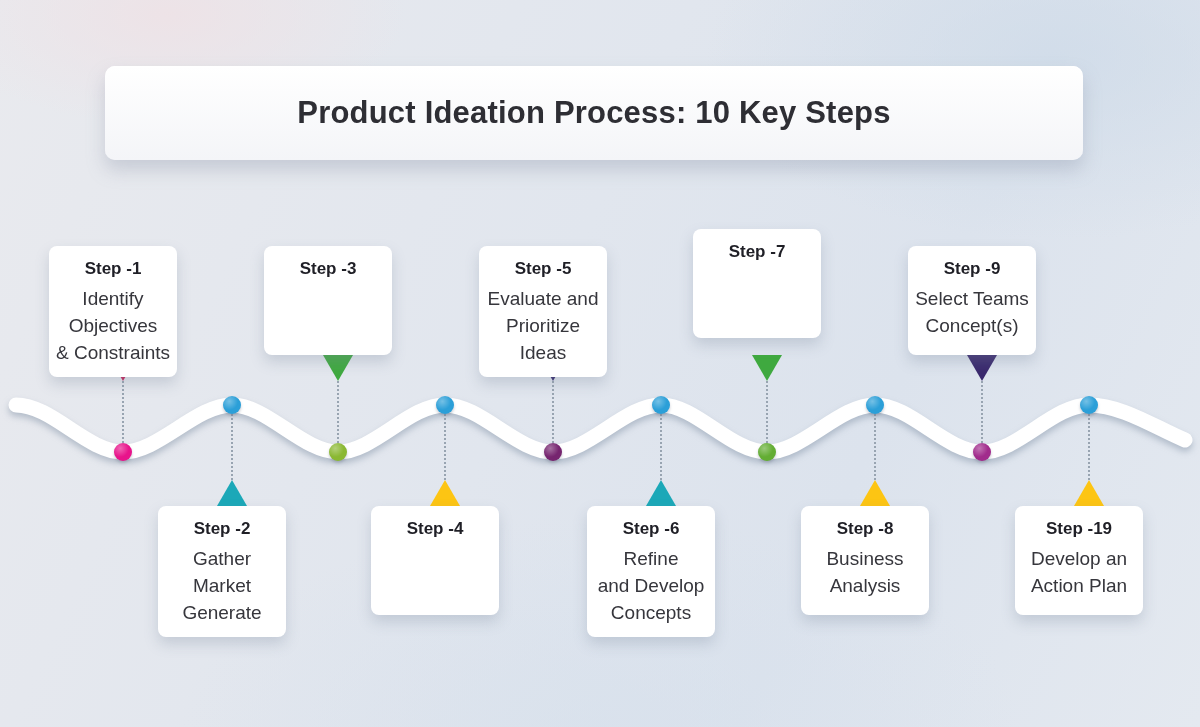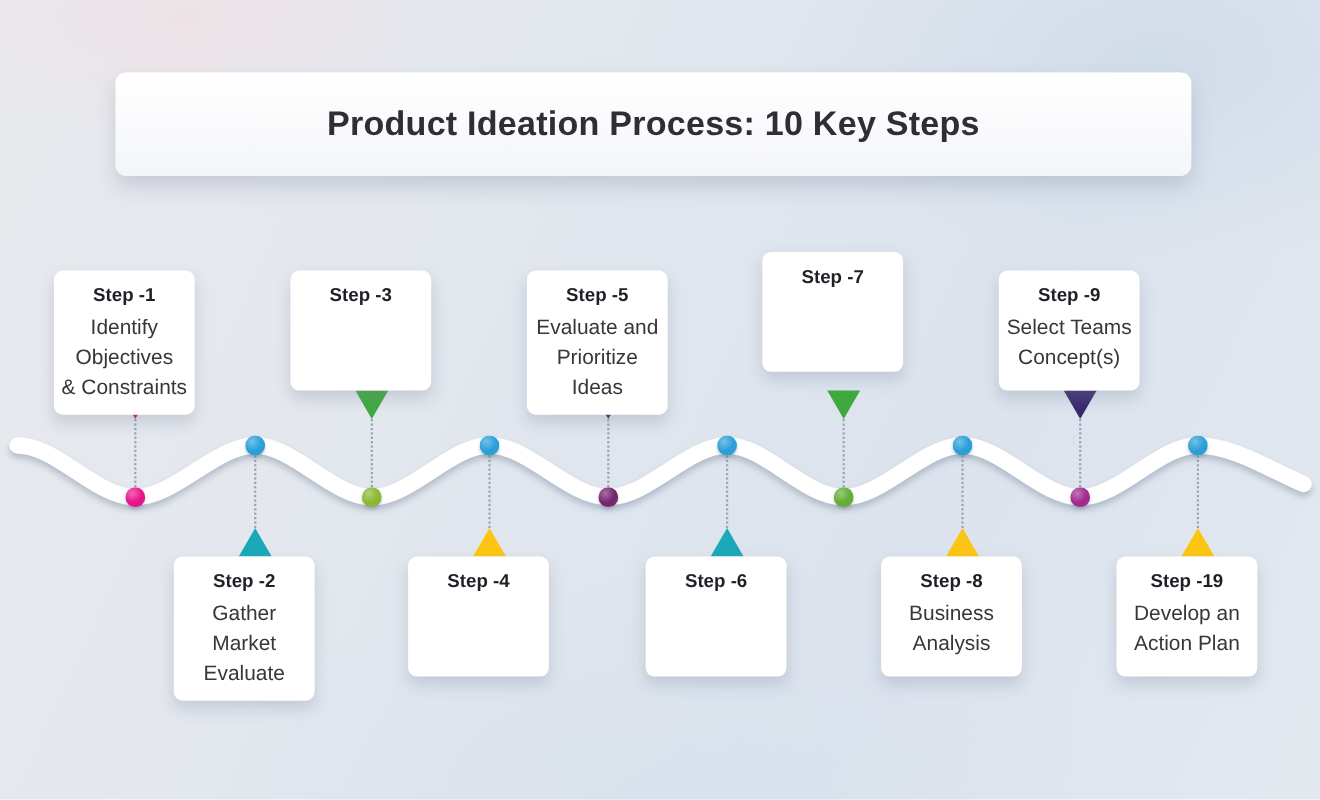--- a/index.html
+++ b/index.html
@@ -74,21 +74,21 @@
   </div>
 
   
   <div class="step" style="--tri: #1ba8b8; --dot: #2b9fd8;">
     <div class="connector" style="left:231px;top:414px;height:66px"></div>
     <div class="dot" style="left:223px;top:396px"></div>
     <div class="tri up" style="left:217px;top:480px"></div>
     <div class="card" style="left:158px;top:506px">
       <div class="step-label">Step -2</div>
       <div class="step-desc">Gather Market
-Evaluate</div>
+Generate</div>
     </div>
   </div>
 
   
   <div class="step" style="--tri: #3fa93f; --dot: #8ab832;">
     <div class="connector" style="left:337px;top:381px;height:62px"></div>
     <div class="dot" style="left:329px;top:443px"></div>
     <div class="tri down" style="left:323px;top:355px"></div>
     <div class="card" style="left:264px;top:246px">
       <div class="step-label">Step -3</div>
@@ -117,20 +117,23 @@
     </div>
   </div>
 
   
   <div class="step" style="--tri: #1ba8b8; --dot: #2b9fd8;">
     <div class="connector" style="left:660px;top:414px;height:66px"></div>
     <div class="dot" style="left:652px;top:396px"></div>
     <div class="tri up" style="left:646px;top:480px"></div>
     <div class="card" style="left:587px;top:506px">
       <div class="step-label">Step -6</div>
+      <div class="step-desc">Refine
+and Develop
+Concepts</div>
     </div>
   </div>
 
   
   <div class="step" style="--tri: #3fa93f; --dot: #63ad33;">
     <div class="connector" style="left:766px;top:381px;height:62px"></div>
     <div class="dot" style="left:758px;top:443px"></div>
     <div class="tri down" style="left:752px;top:355px"></div>
     <div class="card" style="left:693px;top:229px">
       <div class="step-label">Step -7</div>

